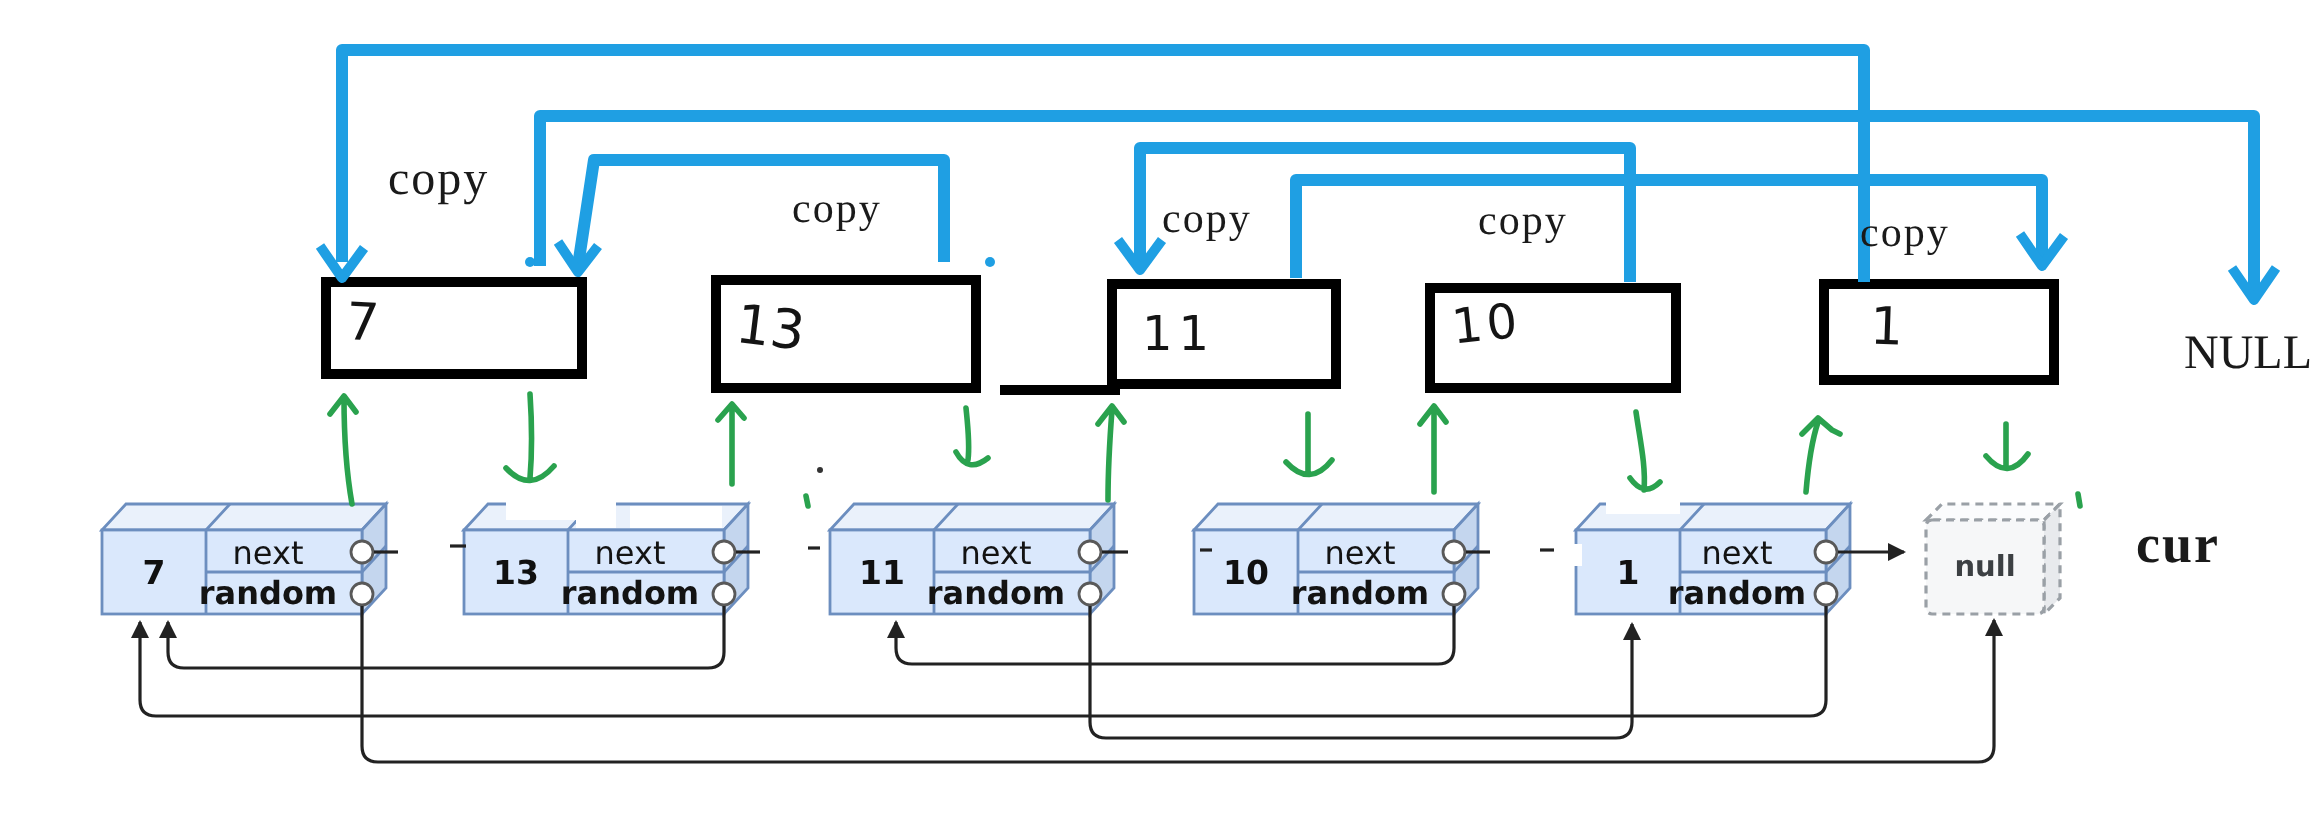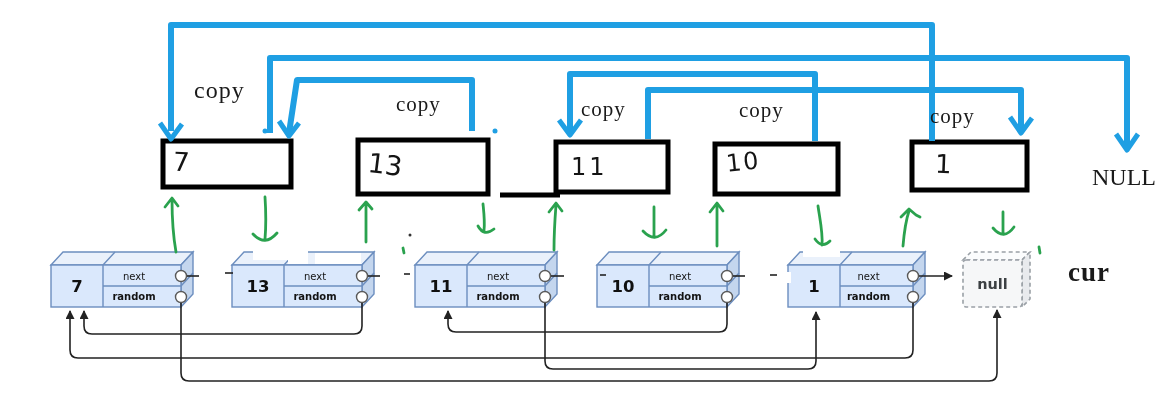--- a/index.html
+++ b/index.html
@@ -7,21 +7,21 @@
           font-family:"DejaVu Sans",sans-serif;}
   #shapes{position:absolute;left:0;top:0;}
   .txt{position:absolute;color:#1a1a1a;white-space:nowrap;}
   .serif{font-family:"Liberation Serif","DejaVu Serif",serif;}
   .copylbl{font-size:21px;letter-spacing:1px;}
   .hand{font-family:"DejaVu Sans",sans-serif;color:#141414;font-weight:400;}
   .node{position:absolute;top:265px;height:42px;}
   .node .val{position:absolute;left:0;top:0;width:52px;height:42px;display:flex;
              align-items:center;justify-content:center;font-size:16.5px;font-weight:700;color:#101010;}
   .node .fld{position:absolute;left:54px;right:18px;height:20px;display:flex;
-             align-items:center;justify-content:center;font-size:10px;color:#131313;}
+             align-items:center;justify-content:center;font-size:16px;color:#131313;}
   .fld.next{top:1px;}
   .fld.random{top:21px;font-weight:bold;}
   .cval{font-size:26px;color:#141414;}
   #nulltxt{position:absolute;left:963px;top:260px;width:59px;height:47px;display:flex;
            align-items:center;justify-content:center;font-size:14.5px;font-weight:600;color:#3c4043;}
 </style>
 </head>
 <body>
 
 <div id="canvas">

